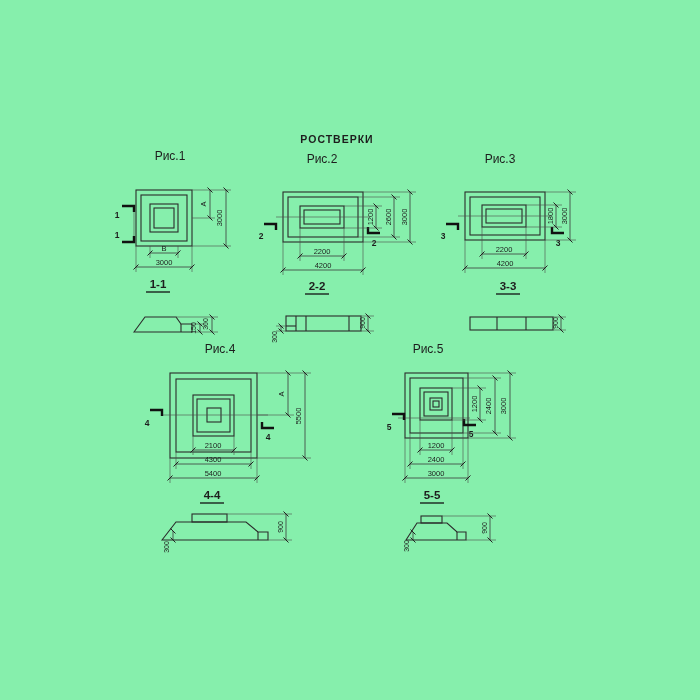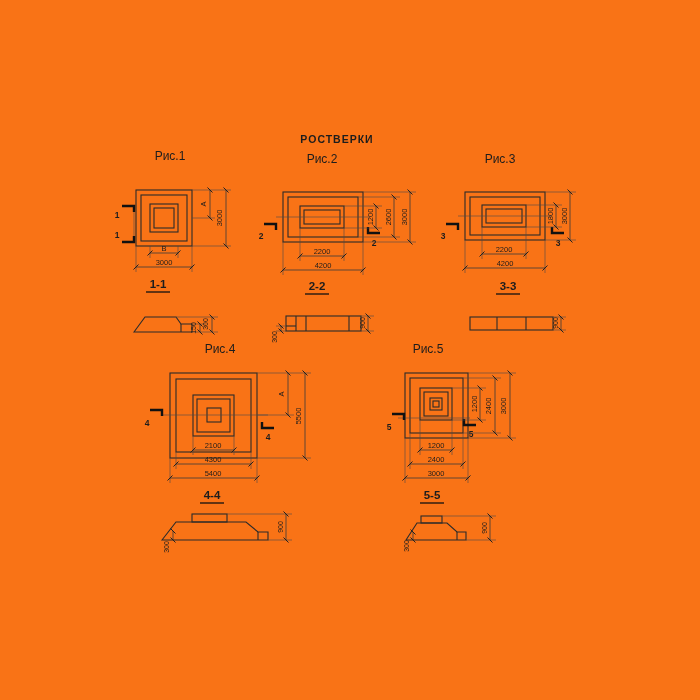--- a/index.html
+++ b/index.html
@@ -1,16 +1,16 @@
 <!DOCTYPE html>
 <html><head>
 <meta charset="utf-8">
 <style>
   html,body { margin:0; padding:0; background:#ffffff; }
-  .sheet { position:relative; width:700px; height:700px; background:#f97316; overflow:hidden; }
+  .sheet { position:relative; width:700px; height:700px; background:#86efac; overflow:hidden; }
   svg { display:block; }
   svg text { font-family:"Liberation Sans", sans-serif; fill:#1d1d1d; }
   .ln    { fill:none; stroke:#2b2b2b; stroke-width:1.1; }
   .thin  { fill:none; stroke:#4a4a4a; stroke-width:0.6; }
   .dim   { fill:none; stroke:#3a3a3a; stroke-width:0.8; }
   .thick { fill:none; stroke:#111111; stroke-width:2.4; }
   .uline { stroke:#111111; stroke-width:1.3; }
   .t-title { font-size:10.5px; font-weight:bold; letter-spacing:1px; }
   .t-label { font-size:12px; }
   .t-sec   { font-size:11.5px; font-weight:bold; }

